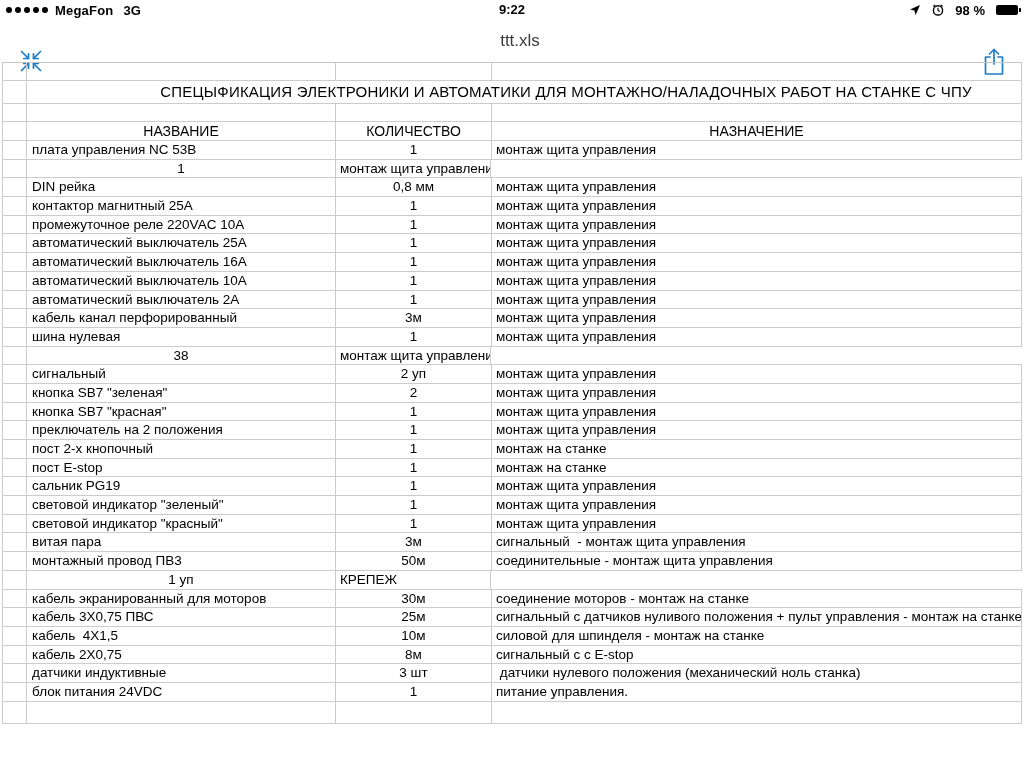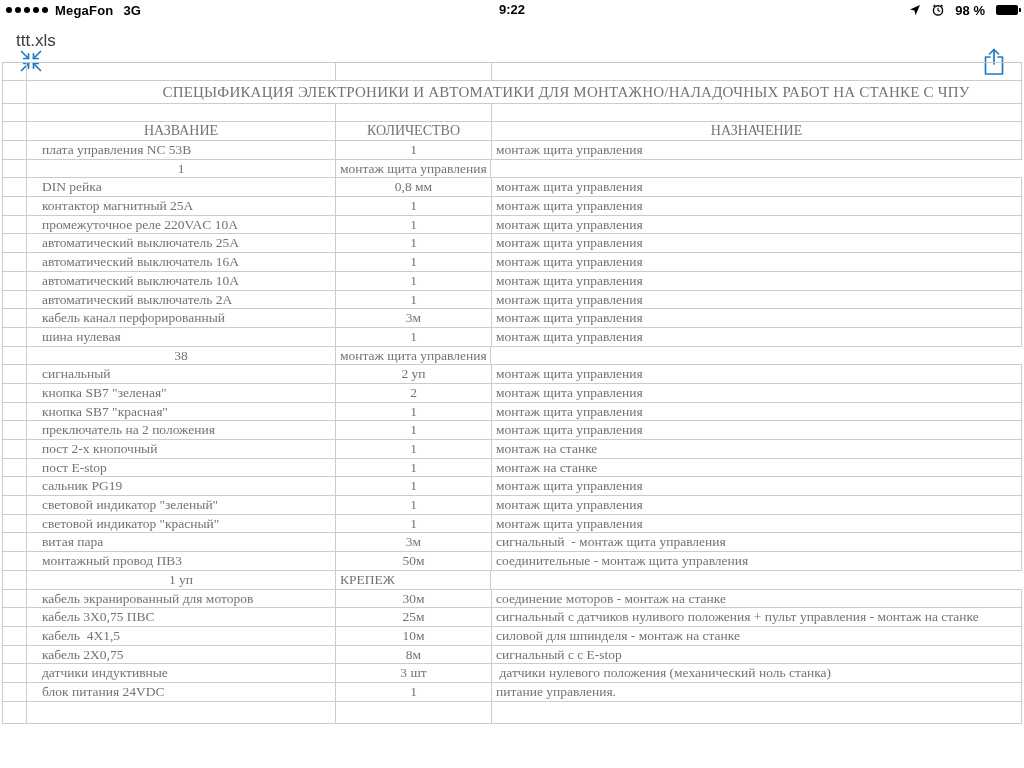--- a/index.html
+++ b/index.html
@@ -15,45 +15,45 @@
   .sig-dots i{width:6px;height:6px;border-radius:50%;background:#000;display:block;}
   .sb-carrier{font-size:13px;font-weight:700;letter-spacing:.2px;}
   .sb-net{font-size:13px;font-weight:700;margin-left:6px;}
   .sb-time{position:absolute;left:0;right:0;top:2px;text-align:center;font-size:13px;font-weight:600;}
   .sb-right{position:absolute;right:6px;top:0;height:20px;display:flex;align-items:center;gap:11px;}
   .sb-batt-txt{font-size:13px;font-weight:600;}
   .batt{position:relative;width:22px;height:10px;background:#000;border-radius:2px;}
   .batt:after{content:"";position:absolute;right:-3px;top:3px;width:2px;height:4px;background:#000;border-radius:0 1px 1px 0;}
   
   .titlebar{position:absolute;top:20px;left:0;width:1024px;height:42px;background:#fff;}
-  .doc-title{position:absolute;left:16px;right:0;top:11px;text-align:left;font-size:17px;color:#3c3c3c;font-weight:400;}
+  .doc-title{position:absolute;left:16px;right:0;top:11px;text-align:center;font-size:17px;color:#3c3c3c;font-weight:400;}
   .icon-btn{position:absolute;width:28px;height:28px;cursor:pointer;}
   .btn-collapse{left:18px;top:28px;}
   .btn-share{left:980px;top:27px;}
   
   .xtable{
     position:absolute;left:2px;top:62px;width:1020px;
-    font-family:Liberation Serif, serif;
-    border-top:1px solid #c6c6c6;color:#737373;
+    font-family:Liberation Sans, sans-serif;
+    border-top:1px solid #c6c6c6;color:#000000;
   }
   .xrow{display:grid;grid-template-columns:24px 309px 156px auto;box-sizing:border-box;border-bottom:1px solid #cccccc;}
   .xcell{box-sizing:border-box;border-left:1px solid #cccccc;overflow:hidden;white-space:pre;}
   .xcell:last-child{border-right:1px solid #cccccc;}
   .row-e1{height:18px;}
   .row-title{height:23px;grid-template-columns:24px auto;}
   .row-e2{height:18px;}
   .row-head{height:19px;}
   .data-row{height:18.7px;}
   .row-e3{height:22px;}
   .title-cell{
     font-size:15px;text-align:center;line-height:22px;text-indent:84px;letter-spacing:.2px;
   }
   .head-cell{font-size:14px;text-align:center;line-height:18px;}
   .data-row .xcell{font-size:13.5px;line-height:17.9px;}
-  .cell-name{padding-left:15px;}
+  .cell-name{padding-left:5px;}
   .cell-qty{text-align:center;}
   .cell-purpose{padding-left:4px;}
   svg{display:block;}
 </style>
 </head>
 <body>
 
 <div class="statusbar">
   <div class="sb-left">
     <span class="sig-dots">

